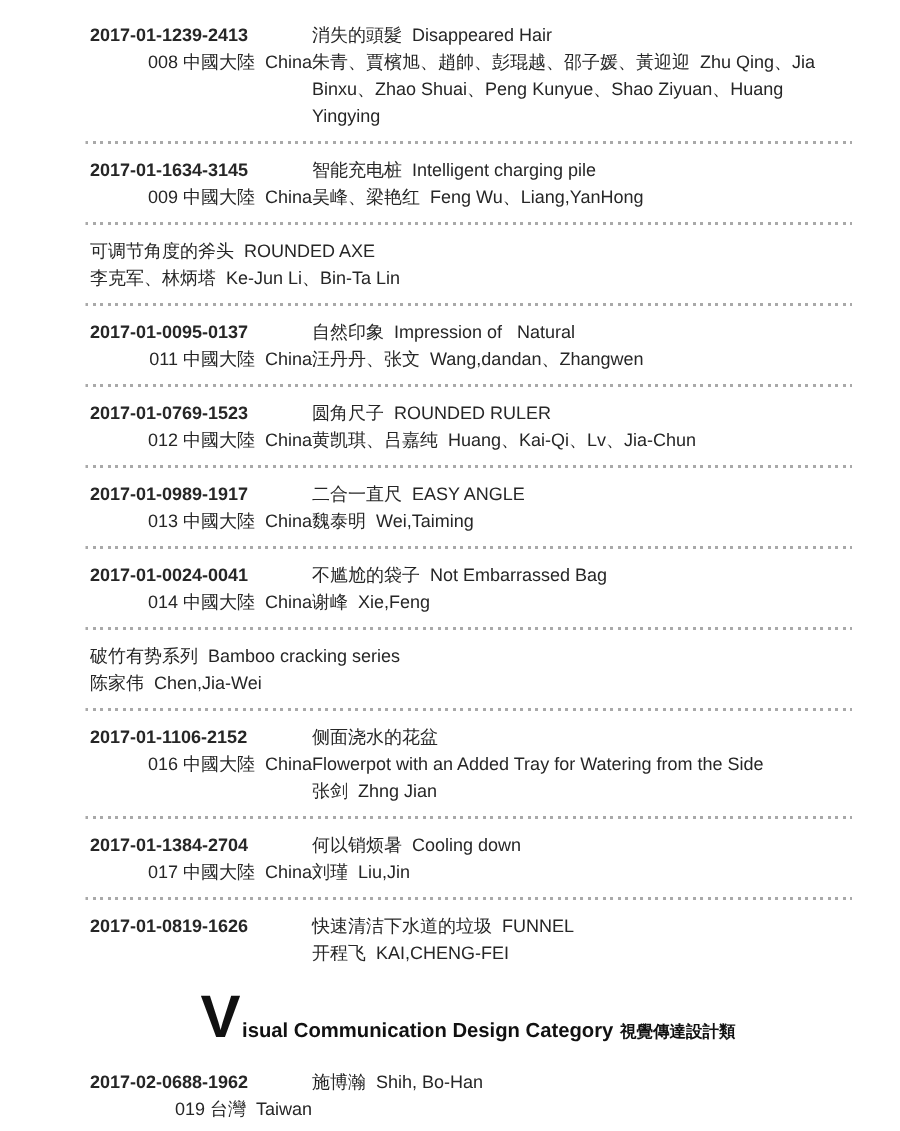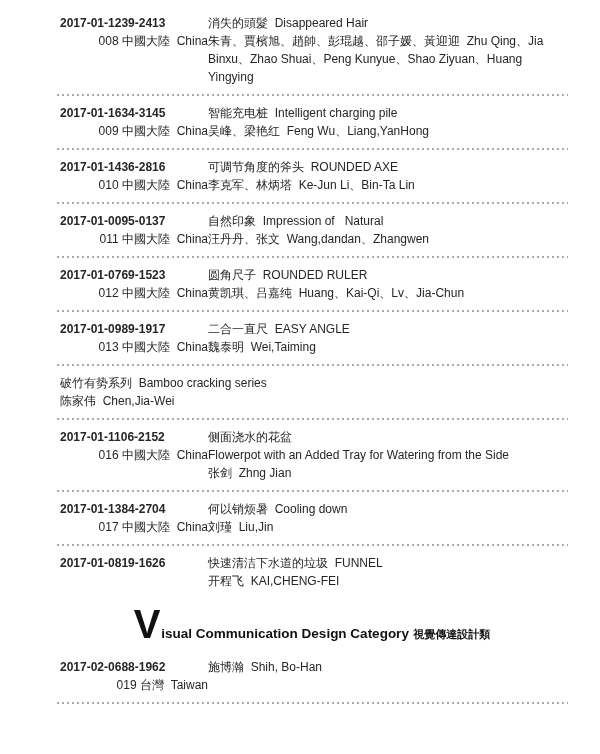--- a/index.html
+++ b/index.html
@@ -99,24 +99,20 @@
       <div class="entry-right">
             <div>智能充电桩  Intelligent charging pile</div>
             <div>吴峰、梁艳红  Feng Wu、Liang,YanHong</div>
           </div>
     </div>
     <div class="entry-sep"></div>
   </div>
 
   <div class="entry">
     <div class="entry-row">
-      <div class="entry-left">
-        <div class="entry-id">2017-01-1436-2816</div>
-        <div class="entry-meta">010 中國大陸  China</div>
-      </div>
       <div class="entry-right">
             <div>可调节角度的斧头  ROUNDED AXE</div>
             <div>李克军、林炳塔  Ke-Jun Li、Bin-Ta Lin</div>
           </div>
     </div>
     <div class="entry-sep"></div>
   </div>
 
   <div class="entry">
     <div class="entry-row">
@@ -153,20 +149,33 @@
         <div class="entry-meta">013 中國大陸  China</div>
       </div>
       <div class="entry-right">
             <div>二合一直尺  EASY ANGLE</div>
             <div>魏泰明  Wei,Taiming</div>
           </div>
     </div>
     <div class="entry-sep"></div>
   </div>
 
+  <div class="entry">
+    <div class="entry-row">
+      <div class="entry-left">
+        <div class="entry-id">2017-01-0024-0041</div>
+        <div class="entry-meta">014 中國大陸  China</div>
+      </div>
+      <div class="entry-right">
+            <div>不尴尬的袋子  Not Embarrassed Bag</div>
+            <div>谢峰  Xie,Feng</div>
+          </div>
+    </div>
+    <div class="entry-sep"></div>
+  </div>
 
   <div class="entry">
     <div class="entry-row">
       <div class="entry-right">
             <div>破竹有势系列  Bamboo cracking series</div>
             <div>陈家伟  Chen,Jia-Wei</div>
           </div>
     </div>
     <div class="entry-sep"></div>
   </div>

